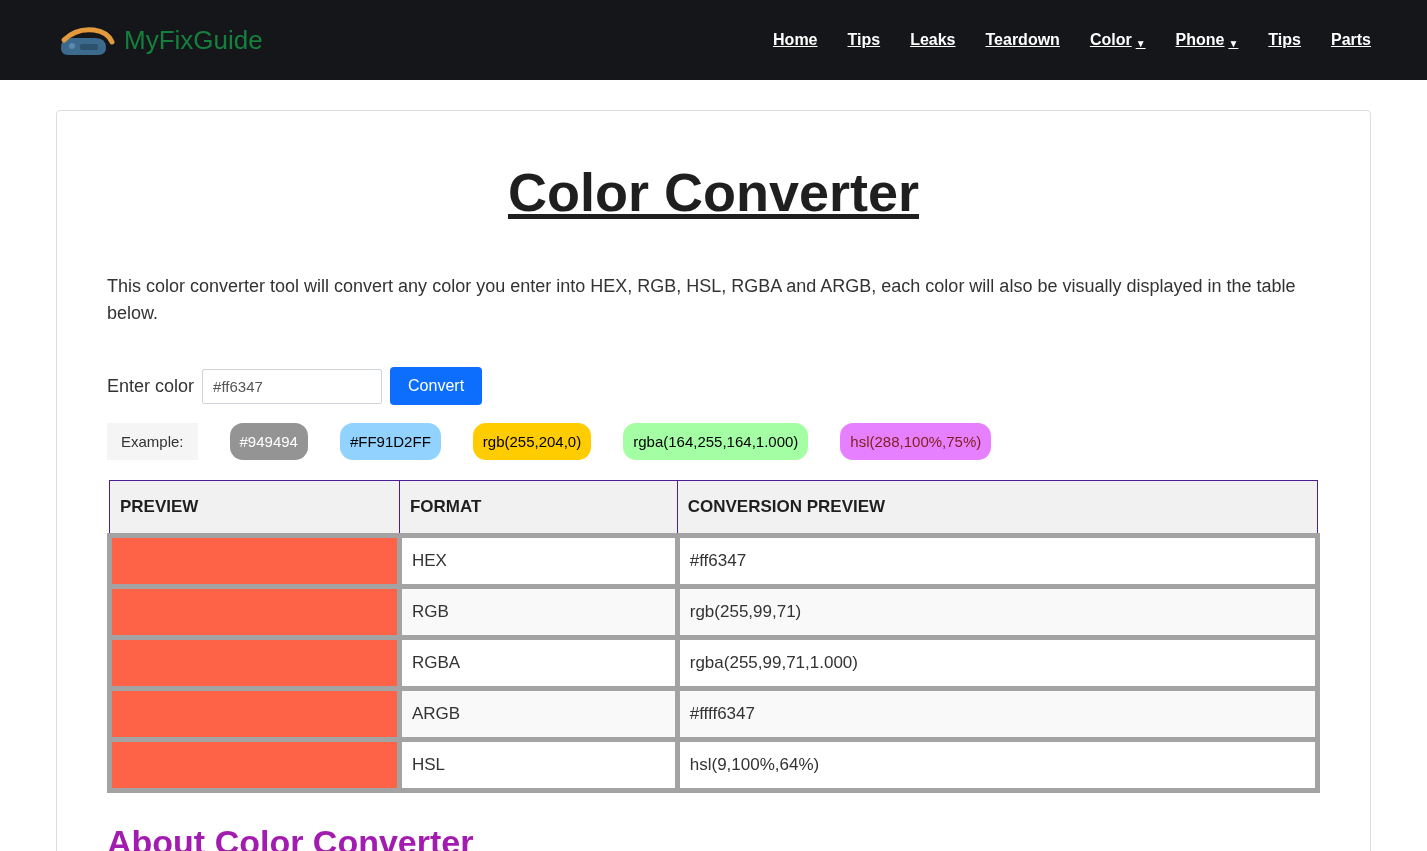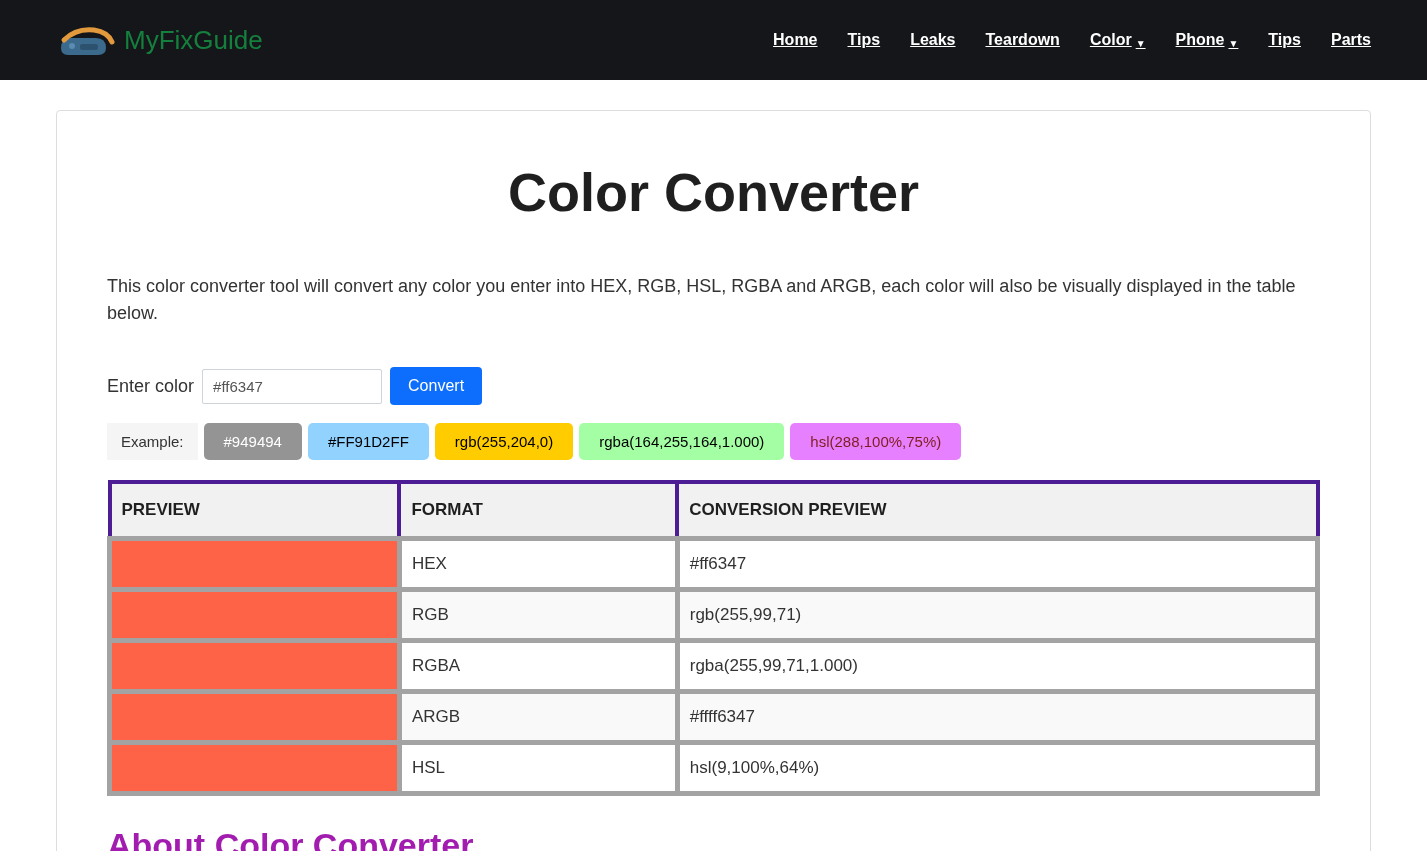--- a/index.html
+++ b/index.html
@@ -10,34 +10,34 @@
 .logo-icon { width: 60px; height: 40px; position: relative; }
 .logo-icon svg { width: 100%; height: 100%; }
 .logo-text { color: #15803d; font-size: 26px; font-weight: 500; }
 .nav-items { display: flex; gap: 30px; align-items: center; }
 .nav-item { color: #fff; font-size: 16px; font-weight: 600; cursor: pointer; display: flex; align-items: flex-end; gap: 4px; text-decoration: underline; }
 .caret { font-size: 10px; }
 
 .content-wrapper { padding: 30px 56px; }
 .card { border: 1px solid #ddd; border-radius: 4px; padding: 50px; }
 
-.page-title { font-size: 54px; font-weight: 800; text-align: center; color: #1f1f1f; margin-bottom: 50px; }
+.page-title { font-size: 54px; font-weight: 800; text-align: center; color: #1f1f1f; margin-bottom: 50px; text-decoration: underline; }
 .description { font-size: 18px; color: #333; margin-bottom: 40px; line-height: 1.5; }
 
 .input-row { display: flex; align-items: center; gap: 8px; margin-bottom: 18px; }
 .input-label { font-size: 18px; color: #333; }
 .color-input { border: 1px solid #ced4da; padding: 8px 10px; font-size: 15px; width: 180px; color: #555; border-radius: 2px; }
 .convert-btn { background: #0d6efd; color: #fff; border: none; padding: 10px 18px; font-size: 16px; border-radius: 4px; cursor: pointer; }
 
 .example-row { display: flex; gap: 6px; margin-bottom: 20px; flex-wrap: wrap; }
 .example-label { background: #f5f5f5; padding: 10px 14px; font-size: 15px; color: #333; }
-.example-chip { padding: 10px 20px; font-size: 15px; border-radius: 5px; cursor: pointer; color: #000; }
+.example-chip { padding: 10px 10px; font-size: 15px; border-radius: 13px; cursor: pointer; color: #000; margin-left: 26px; }
 
 table { width: 100%; border-collapse: collapse; margin-bottom: 30px; }
-th { text-align: left; background: #f1f1f1; padding: 16px 10px; font-size: 17px; font-weight: 800; color: #1f1f1f; border: 4px solid #4c1d95; }
+th { text-align: left; background: #f1f1f1; padding: 16px 10px; font-size: 17px; font-weight: 800; color: #1f1f1f; border: 1px solid #4c1d95; }
 td { padding: 13px 10px; font-size: 17px; border: 5px solid #a3a3a3; color: #333; }
 .preview-cell { border-right: none; }
 tbody tr:nth-child(even) td:not(.preview-cell) { background: #f9f9f9; }
 
 .section-title { font-size: 34px; font-weight: 800; color: #a21caf; margin-bottom: 20px; }
 </style>
 </head>
 <body>
 
 <div class="navbar">

